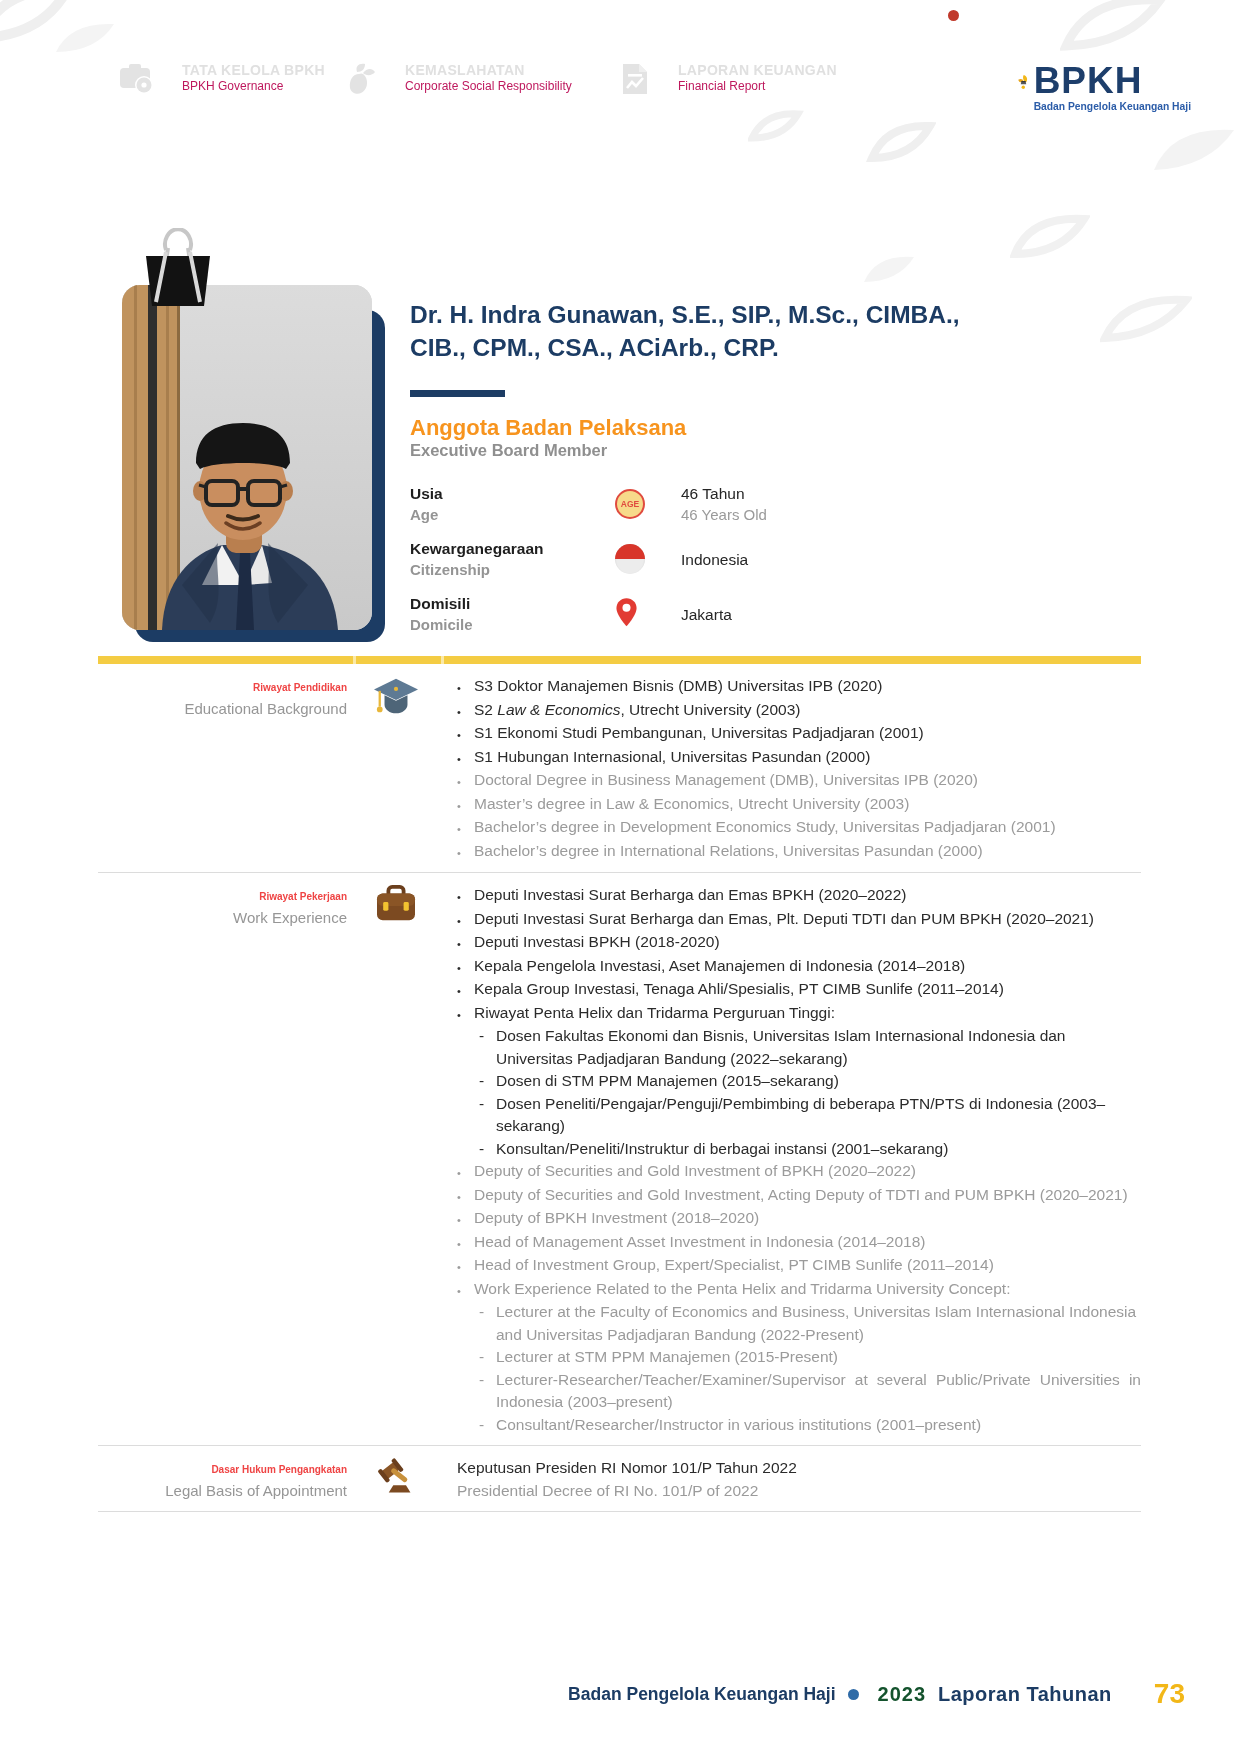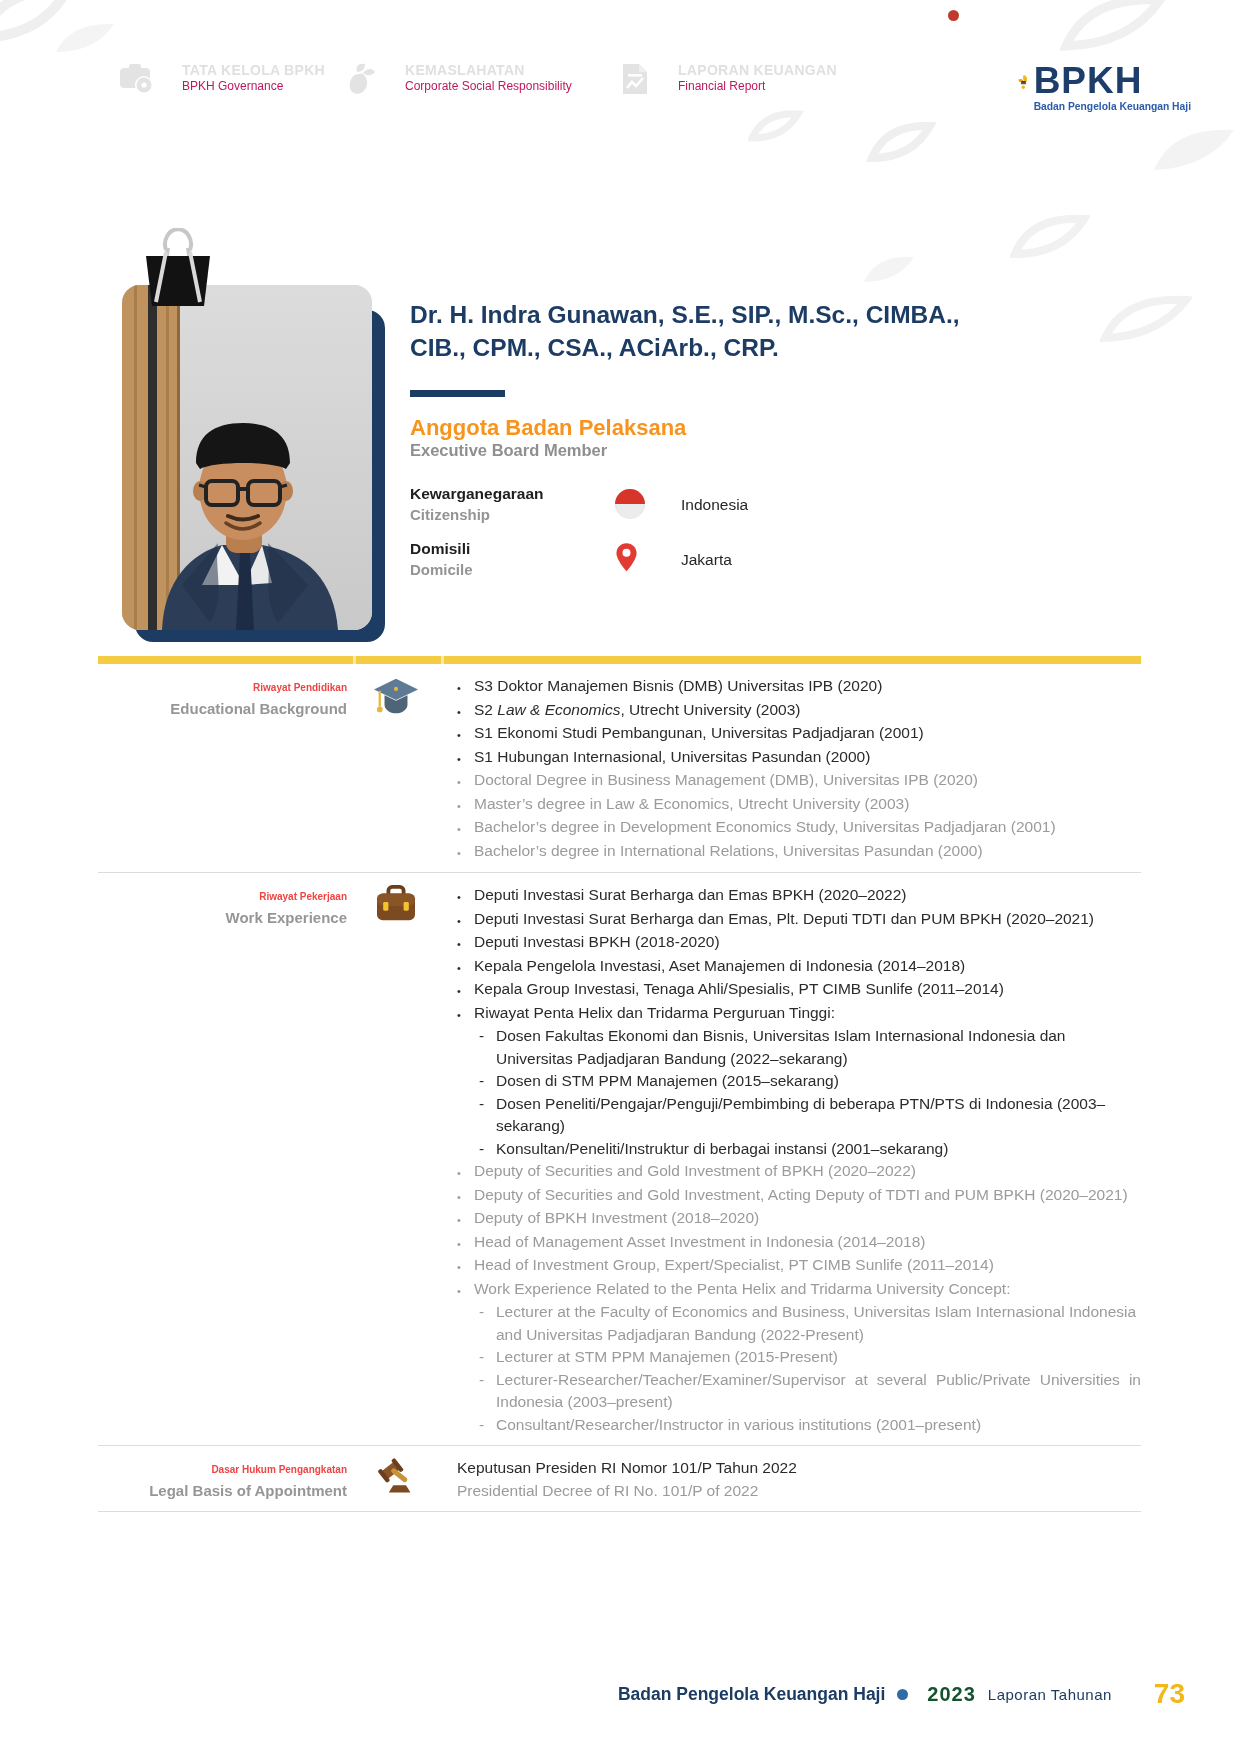--- a/index.html
+++ b/index.html
@@ -53,39 +53,39 @@
 
   
   .main{position:absolute;left:98px;top:656px;width:1043px;}
   .divider-bar{height:8px;background:linear-gradient(to right,
       #f4cc43 0,#f4cc43 255px,#fae9a8 255px,#fae9a8 258px,
       #f4cc43 258px,#f4cc43 343px,#fae9a8 343px,#fae9a8 346px,
       #f4cc43 346px,#f4cc43 100%);}
   .section{display:flex;align-items:flex-start;padding:10px 0 9px 0;border-bottom:1px solid #dcdcdc;}
   .sec-labels{width:249px;text-align:right;padding-top:3px;}
   .sec-label-id{font-size:10px;font-weight:bold;color:#ef4444;line-height:21px;}
-  .sec-label-en{font-size:15px;font-weight:bold;color:#969696;line-height:21px;}
+  .sec-label-en{font-size:15px;font-weight:normal;color:#969696;line-height:21px;}
   .sec-icon{width:98px;display:flex;justify-content:center;padding-top:2px;}
   .sec-content{flex:1;padding-left:12px;padding-top:1px;}
   .sec-content ul{list-style:none;margin:0;padding:0;}
   .sec-content li{display:flex;font-size:15.5px;line-height:22.5px;}
   .sec-content li .marker{width:17px;flex:0 0 17px;}
   .sec-content li.dash{margin-left:22px;}
   .sec-content li .txt{flex:1;}
   .sec-content li.justify .txt{text-align:justify;}
   .lang-id{color:#2b2b2b;}
   .lang-en{color:#9b9b9b;}
   .bullet-glyph{font-size:11px;position:relative;top:1px;}
 
   
   .footer{position:absolute;left:0;top:1678px;width:1185px;display:flex;align-items:center;justify-content:flex-end;}
   .f-org{font-size:17.5px;font-weight:bold;color:#1c3c64;}
   .f-dot{width:11px;height:11px;border-radius:50%;background:#2f6ba7;margin:0 12px;}
   .f-year{font-size:20px;font-weight:bold;color:#14532d;letter-spacing:1px;margin-left:7px;}
-  .f-report{font-size:15px;font-weight:normal;color:#1c3c64;margin-left:12px;letter-spacing:.5px;}
+  .f-report{font-size:20px;font-weight:bold;color:#1c3c64;margin-left:12px;letter-spacing:.5px;}
   .f-page{font-size:28px;font-weight:bold;color:#f2b718;margin-left:42px;}
 </style>
 </head>
 <body>
 
 <svg class="petal" style="left:-28px;top:-22px;" width="130" height="90" viewBox="0 0 130 90">
   <path d="M8,60 Q30,8 95,12 Q70,58 8,60 Z" fill="none" stroke="#efefef" stroke-width="10"></path>
 </svg>
 <svg class="petal" style="left:52px;top:18px;" width="70" height="44" viewBox="0 0 70 44">
   <path d="M4,34 Q18,4 62,6 Q44,34 4,34 Z" fill="#f4f4f4"></path>
@@ -224,20 +224,35 @@
   <div>Dr. H. Indra Gunawan, S.E., SIP., M.Sc., CIMBA.,</div>
   <div>CIB., CPM., CSA., ACiArb., CRP.</div>
 </div>
 <div class="name-underline"></div>
 <div class="pos-id">Anggota Badan Pelaksana</div>
 <div class="pos-en">Executive Board Member</div>
 
 <div class="facts" id="facts">
     <div class="fact-row">
       <div class="fact-labels">
+        <div class="fact-label-id">Usia</div>
+        <div class="fact-label-en">Age</div>
+      </div>
+      <div class="fact-icon">
+        <span>
+          <div class="age-badge">AGE</div>
+        </span>
+      </div>
+      <div class="fact-values">
+        <div class="fact-value-id">46 Tahun</div>
+        <div class="fact-value-en">46 Years Old</div>
+      </div>
+    </div>
+    <div class="fact-row">
+      <div class="fact-labels">
         <div class="fact-label-id">Kewarganegaraan</div>
         <div class="fact-label-en">Citizenship</div>
       </div>
       <div class="fact-icon">
         <span>
           <div class="flag-circle">
             <div class="flag-top"></div>
           </div>
         </span>
       </div>

